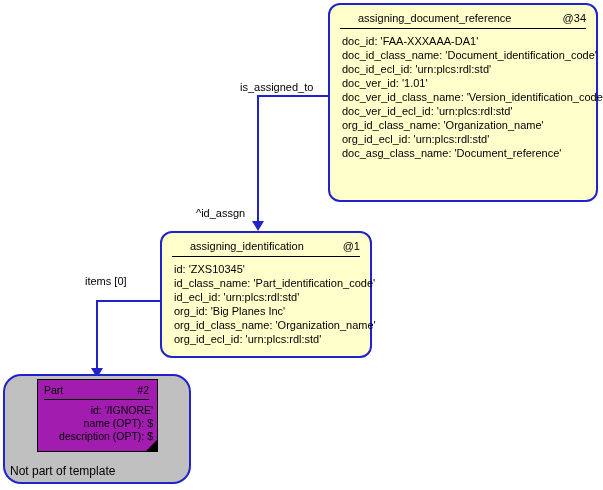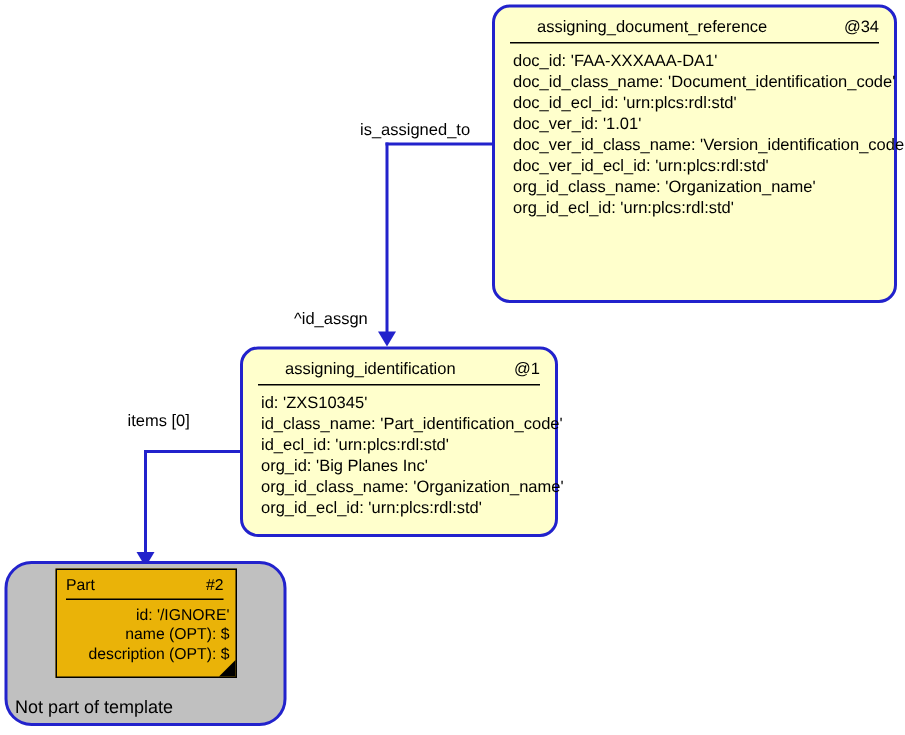--- a/index.html
+++ b/index.html
@@ -48,21 +48,21 @@
     width: 188px; height: 110px;
     background: #c0c0c0;
     border: 2px solid #2222cc;
     border-radius: 18px;
     box-sizing: border-box;
   }
   .part-box {
     position: absolute;
     left: 32px; top: 3px;
     width: 121px; height: 73px;
-    background: #eab308;
+    background: #a21caf;
     border: 1px solid #000000;
     box-sizing: border-box;
   }
   .part-header {
     display: flex;
     justify-content: space-between;
     align-items: baseline;
     padding: 4px 8px 0 6px;
     font-size: 10.5px;
   }
@@ -133,20 +133,21 @@
     <div class="entity-sep"></div>
     <div class="entity-attrs">
       <div>doc_id: 'FAA-XXXAAA-DA1'</div>
       <div>doc_id_class_name: 'Document_identification_code'</div>
       <div>doc_id_ecl_id: 'urn:plcs:rdl:std'</div>
       <div>doc_ver_id: '1.01'</div>
       <div>doc_ver_id_class_name: 'Version_identification_code'</div>
       <div>doc_ver_id_ecl_id: 'urn:plcs:rdl:std'</div>
       <div>org_id_class_name: 'Organization_name'</div>
       <div>org_id_ecl_id: 'urn:plcs:rdl:std'</div>
+      <div>doc_asg_class_name: 'Document_reference'</div>
     </div>
   </div>
 
   <div class="entity" style="left:160px; top:231px; width:212px; height:127px;">
     <div class="entity-header">
       <span>assigning_identification</span>
       <span>@1</span>
     </div>
     <div class="entity-sep"></div>
     <div class="entity-attrs">

